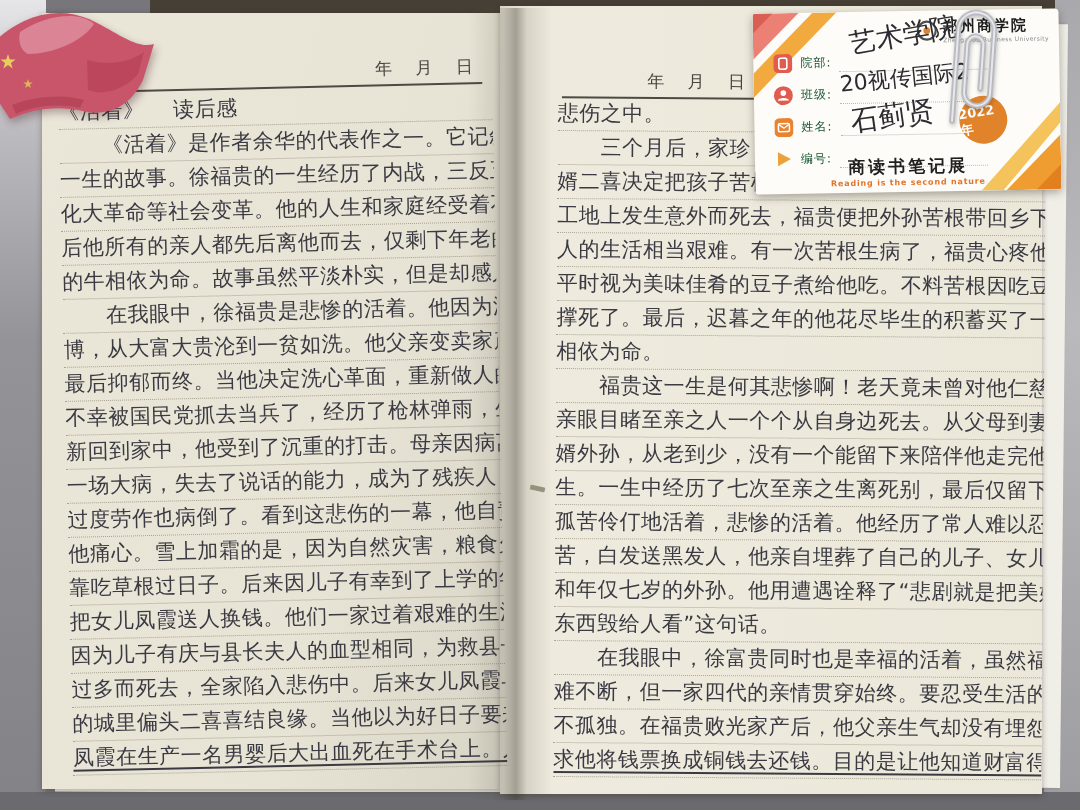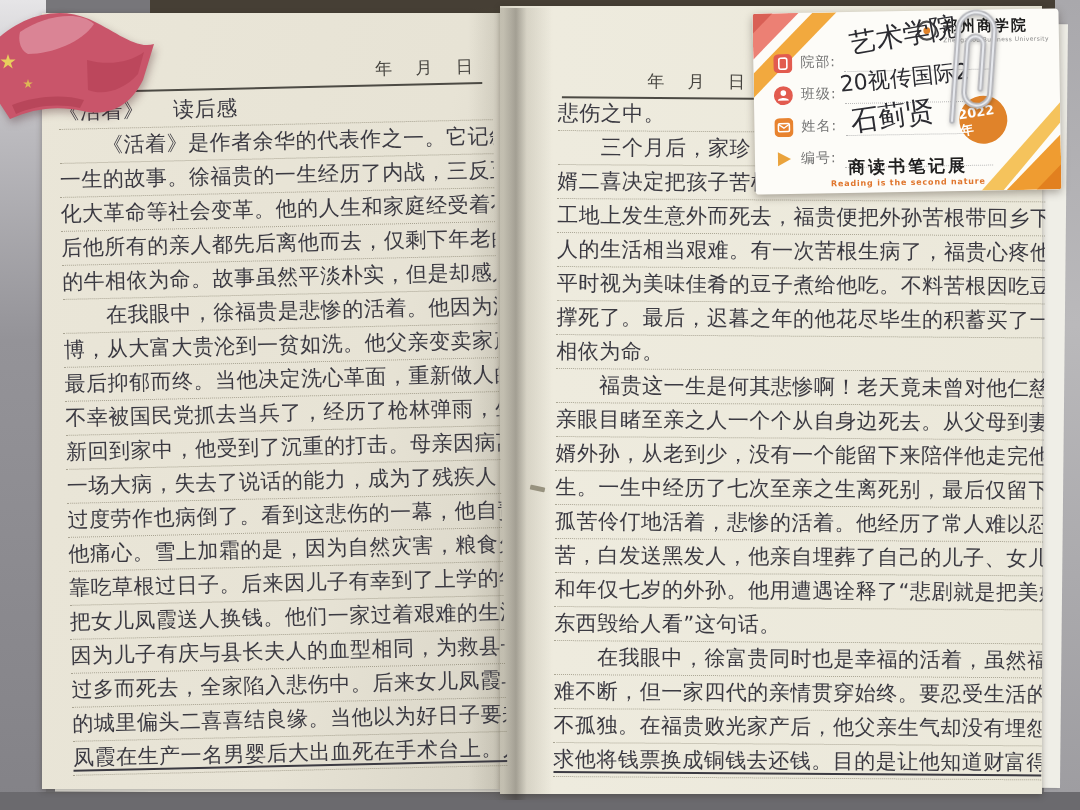--- a/index.html
+++ b/index.html
@@ -47,21 +47,21 @@
   .card{left:754px;top:11px;width:306px;height:181px;background:#fdfcf8;z-index:20;
     transform:rotate(-1deg);border-radius:4px;overflow:hidden;
     box-shadow:0 3px 8px rgba(60,50,40,.4);}
   .deco{position:absolute;pointer-events:none;}
   .deco-tl{left:0;top:0;} .deco-br{right:0;bottom:0;}
   .logo{position:absolute;right:10px;top:7px;display:flex;gap:5px;align-items:center;}
   .logo-name{font-size:15px;font-weight:bold;color:#1d1d1d;letter-spacing:2px;
     white-space:nowrap;}
   .logo-en{font-size:6px;color:#8a8a8a;letter-spacing:.4px;white-space:nowrap;}
   .frow{position:absolute;left:20px;display:flex;align-items:center;gap:8px;height:24px;}
-  .flabel{font-size:14px;color:#737373;letter-spacing:1px;white-space:nowrap;}
+  .flabel{font-size:12px;color:#14532d;letter-spacing:1px;white-space:nowrap;}
   .fline{display:inline-block;width:148px;border-bottom:1px dotted #b9b9b9;height:18px;}
   .fval{position:absolute;color:#2b2b31;white-space:nowrap;z-index:3;}
   .fval-dept{left:96px;top:6px;font-size:27px;transform:rotate(-9deg);}
   .fval-class{left:86px;top:52px;font-size:22px;transform:rotate(-5deg);}
   .fval-name{left:96px;top:86px;font-size:28px;transform:rotate(-7deg);}
   .badge{position:absolute;left:205px;top:86px;width:48px;height:48px;border-radius:50%;
     background:#e0832a;color:#fff;font-size:13px;font-weight:bold;display:flex;
     align-items:center;justify-content:center;transform:rotate(-8deg);z-index:2;}
   .event{position:absolute;left:30px;right:30px;bottom:5px;text-align:center;z-index:2;}
   .event-title{font-size:17px;font-weight:bold;color:#1f1f1f;letter-spacing:3px;

